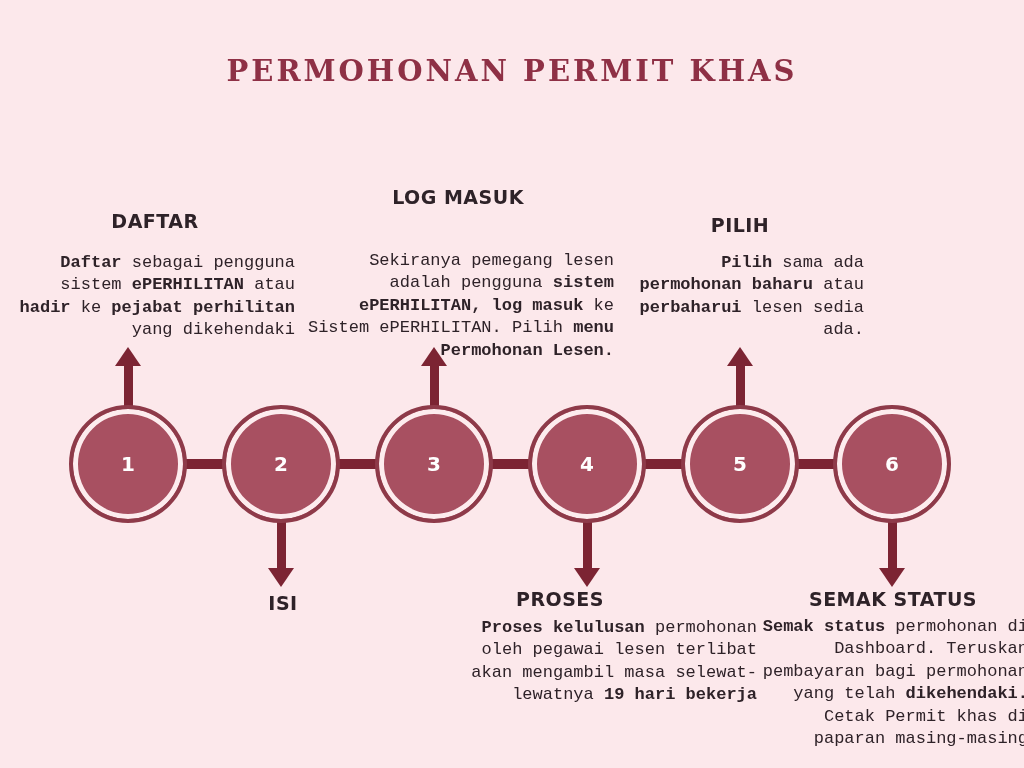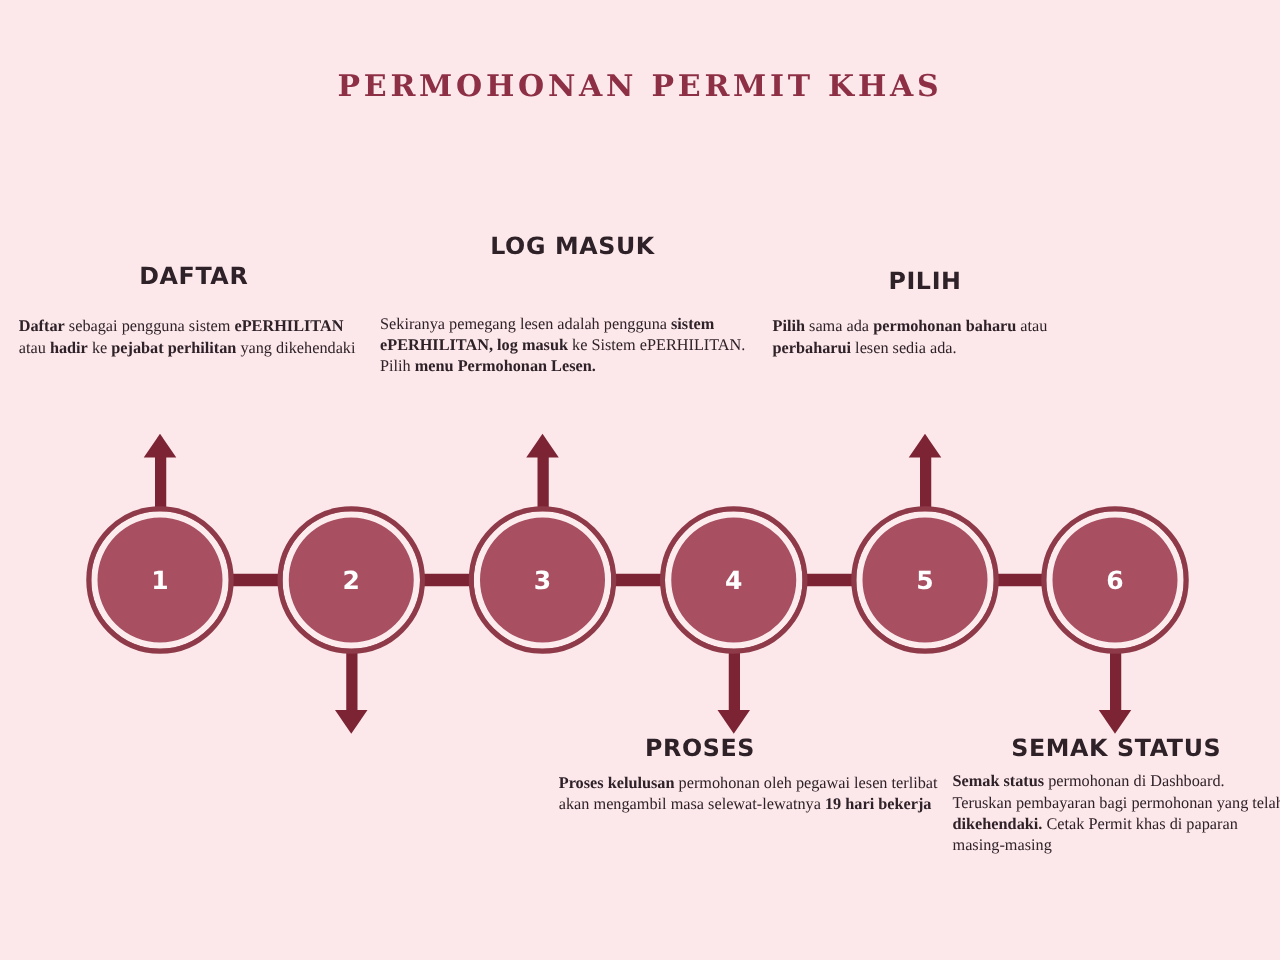--- a/index.html
+++ b/index.html
@@ -11,38 +11,38 @@
     overflow:hidden;
     font-family:"DejaVu Sans", sans-serif;
   }
   .title{
     position:absolute;
     left:0; top:54px;
     width:1024px;
     text-align:center;
     font-family:"DejaVu Serif","Liberation Serif",serif;
     font-weight:bold;
-    font-size:24px;
+    font-size:29px;
     letter-spacing:3px;
     color:#8e3045;
   }
   .step-label{
     position:absolute;
     text-align:center;
     font-family:"DejaVu Sans","Liberation Sans",sans-serif;
     font-weight:bold;
     font-size:19px;
     letter-spacing:0.5px;
     color:#2e2228;
   }
   .step-desc{
     position:absolute;
-    text-align:left;
-    font-family:Liberation Serif, serif;
-    font-size:13px;
+    text-align:right;
+    font-family:Liberation Mono, monospace;
+    font-size:17px;
     line-height:1.32;
     color:#2e2228;
   }
   .step-desc .b{font-weight:bold;}
   .circle{
     position:absolute;
     top:405px;
     width:118px;
     height:118px;
     box-sizing:border-box;
@@ -147,19 +147,20 @@
   </div>
   <div class="arrow down" style="left:574px;top:516px;">
     <div class="stem"></div>
     <div class="head"></div>
   </div>
   <div class="arrow down" style="left:879px;top:516px;">
     <div class="stem"></div>
     <div class="head"></div>
   </div>
 
+  <div class="step-label" style="left:183px;top:592px;width:200px;">ISI</div>
   <div class="step-label" style="left:460px;top:588px;width:200px;">PROSES</div>
   <div class="step-label" style="left:773px;top:588px;width:240px;">SEMAK STATUS</div>
 
   <div class="step-desc" style="left:447px;top:617px;width:310px;"><span class="b">Proses kelulusan</span><span> permohonan oleh pegawai lesen terlibat akan mengambil masa selewat-lewatnya </span><span class="b">19 hari bekerja</span></div>
   <div class="step-desc" style="left:762px;top:616px;width:266px;"><span class="b">Semak status</span><span> permohonan di Dashboard. Teruskan pembayaran bagi permohonan yang telah </span><span class="b">dikehendaki.</span><span> Cetak Permit khas di paparan masing-masing</span></div>
 
 </div>
 
 </body></html>

